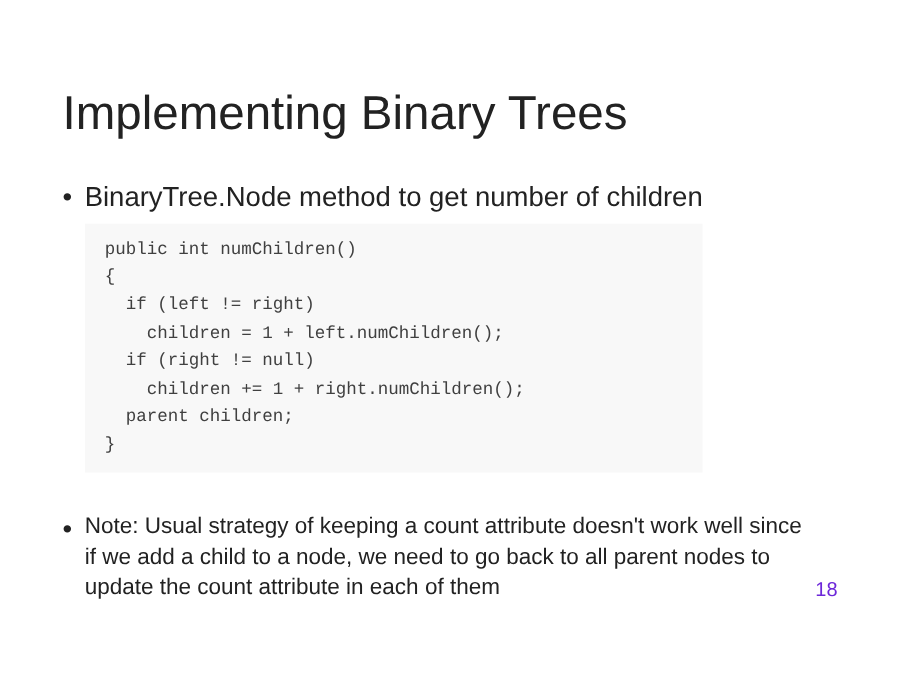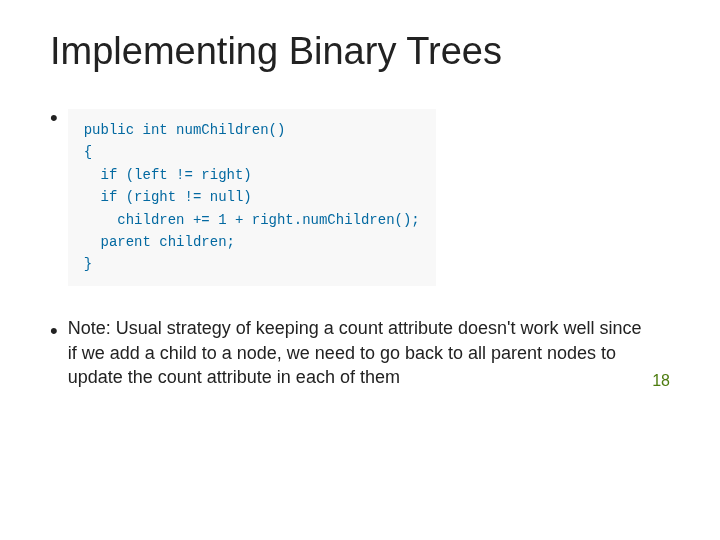--- a/index.html
+++ b/index.html
@@ -16,20 +16,21 @@
       overflow: hidden;
     }
 
     .slide {
       width: 720px;
       height: 459px;
       padding: 30px 50px 30px 50px;
       display: flex;
       flex-direction: column;
       gap: 20px;
+      margin-top: 40px;
     }
 
     .title {
       font-size: 38px;
       font-weight: normal;
       color: #222222;
       margin-bottom: 10px;
       font-family: Arial, Helvetica, sans-serif;
     }
 
@@ -49,21 +50,21 @@
 
     .bullet-text {
       font-size: 22px;
       color: #222222;
       line-height: 1.35;
     }
 
     .code-block {
       font-family: 'Courier New', Courier, monospace;
       font-size: 14px;
-      color: #0369a1;
+      color: #404040;
       background: #f8f8f8;
       padding: 10px 16px;
       margin-top: 6px;
       margin-left: 0px;
       line-height: 1.6;
       border: none;
     }
 
     .code-line {
       white-space: pre;
@@ -80,21 +81,21 @@
 
     .note-text {
       font-size: 18px;
       color: #222222;
       line-height: 1.38;
       flex: 1;
     }
 
     .slide-number {
       font-size: 16px;
-      color: #4d7c0f;
+      color: #6d28d9;
       text-align: center;
       align-self: flex-end;
       margin-left: 8px;
       flex-shrink: 0;
       margin-top: auto;
     }
 
     .note-row {
       display: flex;
       flex-direction: row;
@@ -105,24 +106,26 @@
   </style>
 </head>
 <body>
 
 <div class="slide">
   <h1 class="title">Implementing Binary Trees</h1>
 
   <div class="bullet-item">
     <span class="bullet-dot">•</span>
     <div>
+      <span class="bullet-text">BinaryTree.Node method to get number of children</span>
       <div class="code-block">
         <span class="code-line">public int numChildren()</span>
         <span class="code-line">{</span>
         <span class="code-line">  if (left != right)</span>
+        <span class="code-line">    children = 1 + left.numChildren();</span>
         <span class="code-line">  if (right != null)</span>
         <span class="code-line">    children += 1 + right.numChildren();</span>
         <span class="code-line">  parent children;</span>
         <span class="code-line">}</span>
       </div>
     </div>
   </div>
 
   <div class="note-row">
     <div class="note-section" style="flex:1;">

